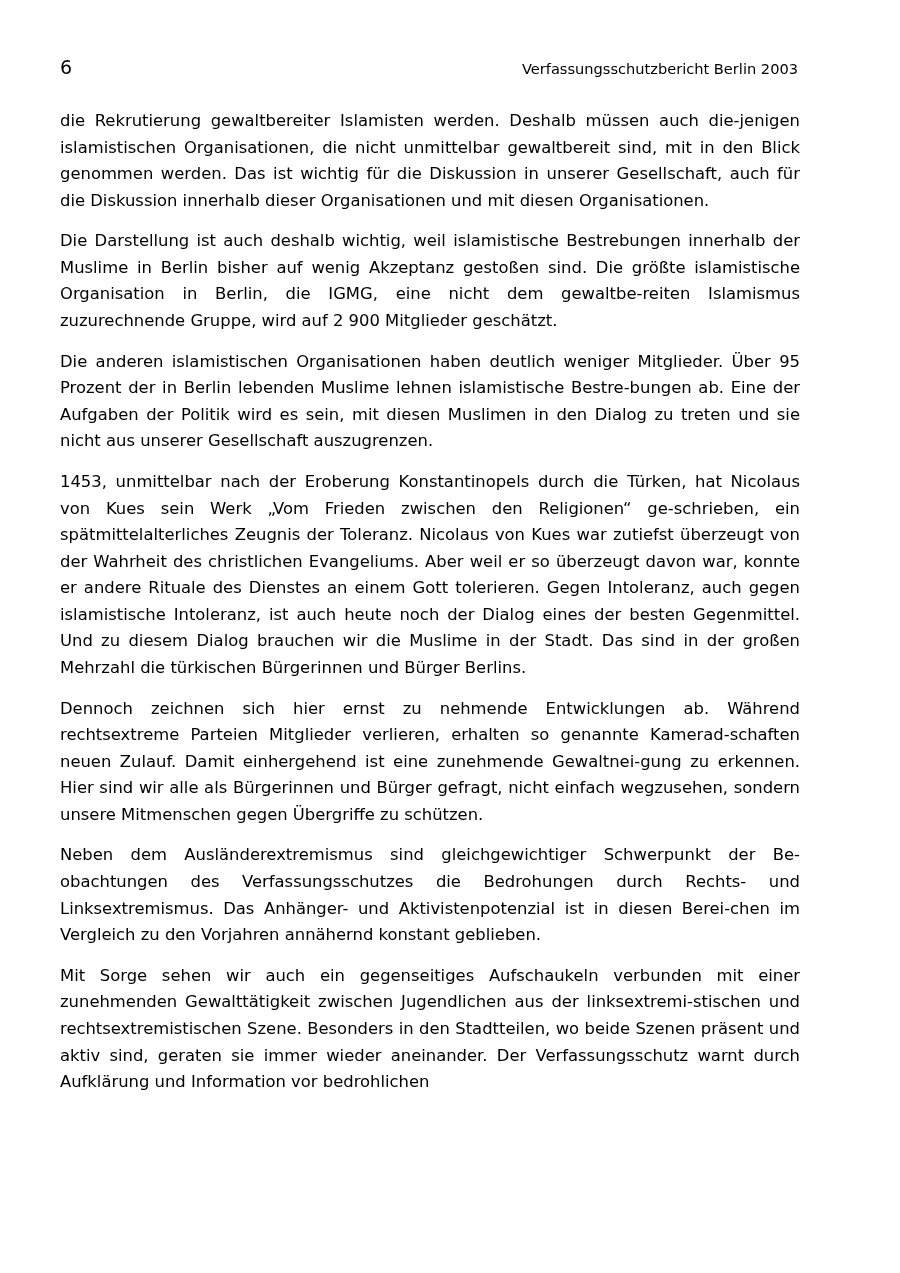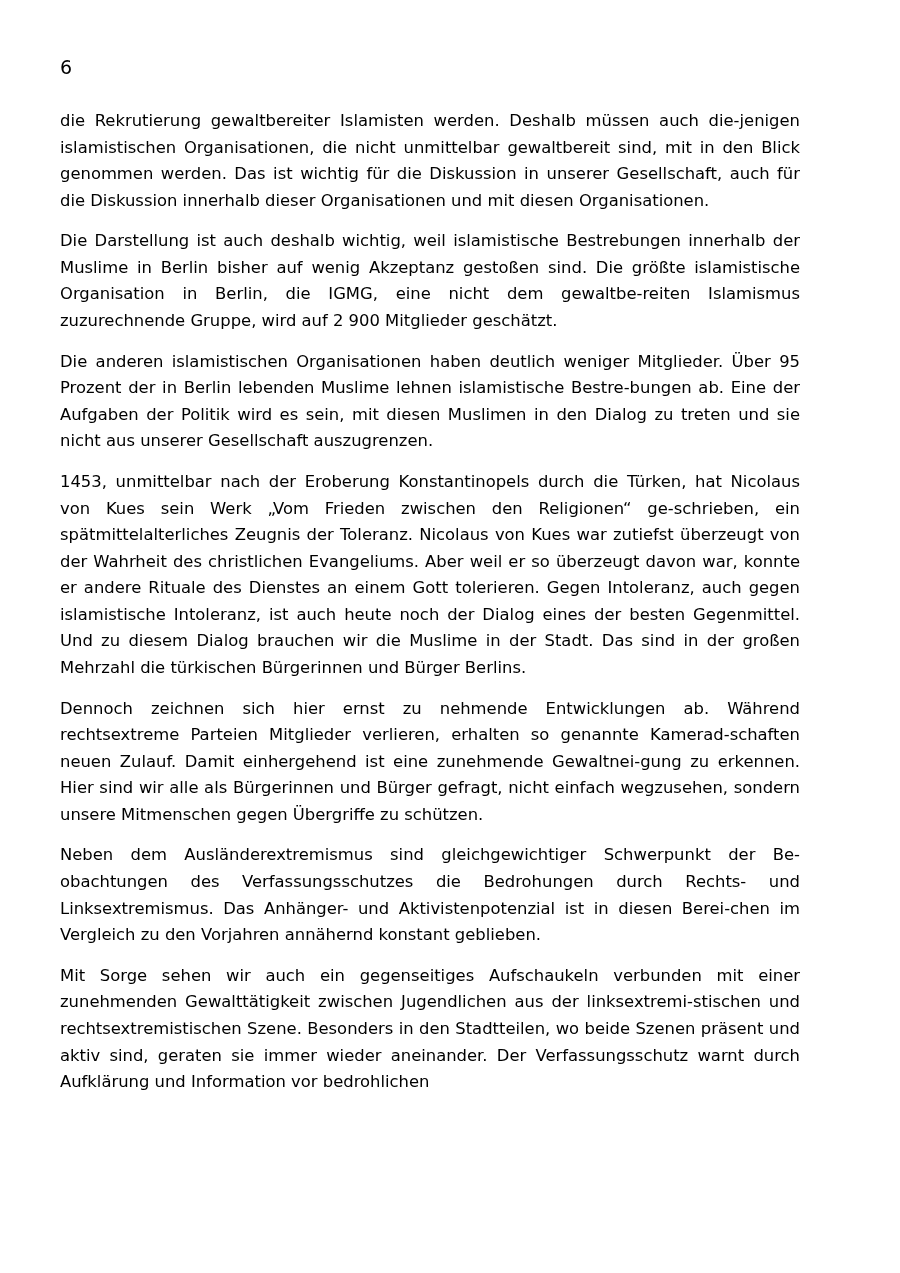--- a/index.html
+++ b/index.html
@@ -53,20 +53,21 @@
     margin-bottom: 0;
   }
 </style>
 </head>
 <body>
 
 <div class="page">
 
   <div class="header">
     <span class="page-number">6</span>
+    <span class="running-title">Verfassungsschutzbericht Berlin 2003</span>
   </div>
 
   <div class="body-text">
     <p>die Rekrutierung gewaltbereiter Islamisten werden. Deshalb müssen auch die-jenigen islamistischen Organisationen, die nicht unmittelbar gewaltbereit sind, mit in den Blick genommen werden. Das ist wichtig für die Diskussion in unserer Gesellschaft, auch für die Diskussion innerhalb dieser Organisationen und mit diesen Organisationen.</p>
     <p>Die Darstellung ist auch deshalb wichtig, weil islamistische Bestrebungen innerhalb der Muslime in Berlin bisher auf wenig Akzeptanz gestoßen sind. Die größte islamistische Organisation in Berlin, die IGMG, eine nicht dem gewaltbe-reiten Islamismus zuzurechnende Gruppe, wird auf 2 900 Mitglieder geschätzt.</p>
     <p>Die anderen islamistischen Organisationen haben deutlich weniger Mitglieder. Über 95 Prozent der in Berlin lebenden Muslime lehnen islamistische Bestre-bungen ab. Eine der Aufgaben der Politik wird es sein, mit diesen Muslimen in den Dialog zu treten und sie nicht aus unserer Gesellschaft auszugrenzen.</p>
     <p>1453, unmittelbar nach der Eroberung Konstantinopels durch die Türken, hat Nicolaus von Kues sein Werk „Vom Frieden zwischen den Religionen“ ge-schrieben, ein spätmittelalterliches Zeugnis der Toleranz. Nicolaus von Kues war zutiefst überzeugt von der Wahrheit des christlichen Evangeliums. Aber weil er so überzeugt davon war, konnte er andere Rituale des Dienstes an einem Gott tolerieren. Gegen Intoleranz, auch gegen islamistische Intoleranz, ist auch heute noch der Dialog eines der besten Gegenmittel. Und zu diesem Dialog brauchen wir die Muslime in der Stadt. Das sind in der großen Mehrzahl die türkischen Bürgerinnen und Bürger Berlins.</p>
     <p>Dennoch zeichnen sich hier ernst zu nehmende Entwicklungen ab. Während rechtsextreme Parteien Mitglieder verlieren, erhalten so genannte Kamerad-schaften neuen Zulauf. Damit einhergehend ist eine zunehmende Gewaltnei-gung zu erkennen. Hier sind wir alle als Bürgerinnen und Bürger gefragt, nicht einfach wegzusehen, sondern unsere Mitmenschen gegen Übergriffe zu schützen.</p>
     <p>Neben dem Ausländerextremismus sind gleichgewichtiger Schwerpunkt der Be-obachtungen des Verfassungsschutzes die Bedrohungen durch Rechts- und Linksextremismus. Das Anhänger- und Aktivistenpotenzial ist in diesen Berei-chen im Vergleich zu den Vorjahren annähernd konstant geblieben.</p>
     <p>Mit Sorge sehen wir auch ein gegenseitiges Aufschaukeln verbunden mit einer zunehmenden Gewalttätigkeit zwischen Jugendlichen aus der linksextremi-stischen und rechtsextremistischen Szene. Besonders in den Stadtteilen, wo beide Szenen präsent und aktiv sind, geraten sie immer wieder aneinander. Der Verfassungsschutz warnt durch Aufklärung und Information vor bedrohlichen</p>

